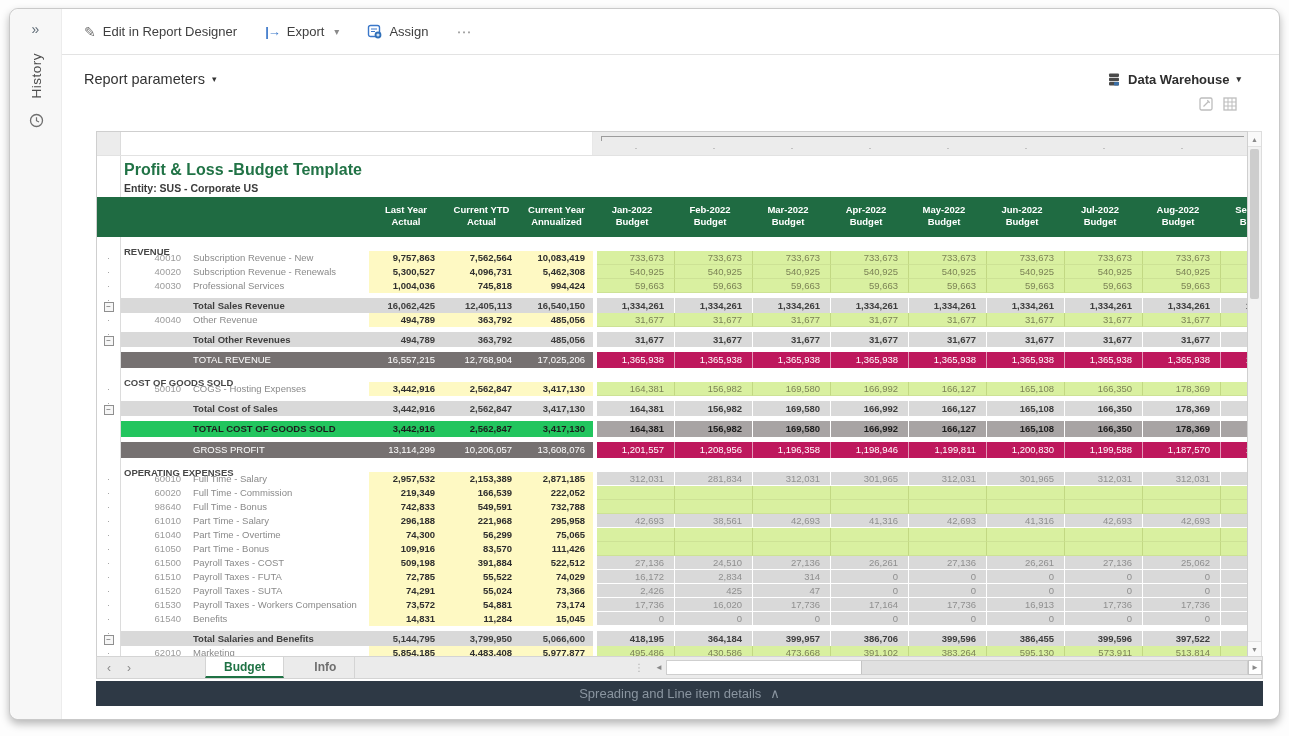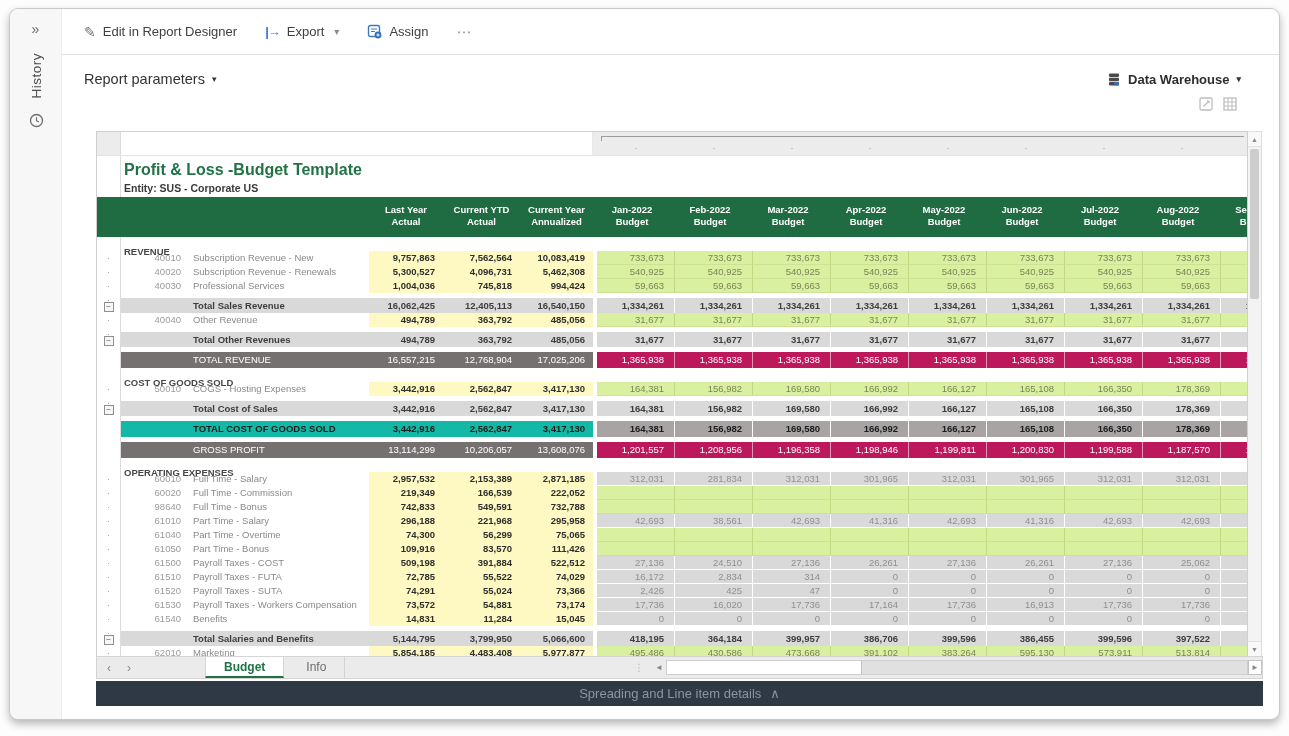--- a/index.html
+++ b/index.html
@@ -64,37 +64,37 @@
   .gap4 { width:4px; flex:none; background:#fff; }
   .mc { width:78px; flex:none; text-align:right; padding-right:10px; }
   .m-green { background:#d9f0a0; border-right:1px solid #c2d883; border-bottom:1px solid #cde295; color:#7c8356; }
   .m-gray  { background:#d9d9d9; border-right:1px solid #fff; border-bottom:1px solid #fff; color:#8f8f8f; }
   .m-sub   { background:#d9d9d9; border-right:1px solid #fff; color:#3e3e3e; font-weight:bold; }
   .m-mid   { background:#a8a4a4; border-right:1px solid #fff; color:#1c1c1c; font-weight:bold; }
   .m-dark  { background:#be185d; border-right:1px solid rgba(255,255,255,.55); color:#fff; font-weight:normal; }
   .section .section-label { flex:1; padding-left:3px; font-weight:bold; color:#474747;margin-top:8px; }
   .subtotal .left-band { background:#d9d9d9; }
   .subtotal .c-desc, .subtotal .fx { color:#3e3e3e; font-weight:bold; }
-  .totalmid .left-band { background:#14b8a6;justify-content:space-between; }
+  .totalmid .left-band { background:#22c55e;justify-content:space-between; }
   .totalmid .c-desc, .totalmid .fx { color:#1c1c1c; font-weight:bold; }
   .totaldark .left-band { background:#767171; }
   .totaldark .c-desc, .totaldark .fx { color:#fff; font-weight:normal; }
   .gdot { color:#9a9a9a; font-size:9px; }
   .gminus { display:inline-block; width:10px; height:10px; border:1px solid #8f8f8f; background:#f6f6f6; line-height:8px; text-align:center; font-size:8px; color:#555; margin-top:2px; cursor:pointer; }
   
   .vscroll { width:14px; background:#f3f3f3; border:1px solid #ddd; border-left:none; display:flex; flex-direction:column; }
   .vs-btn { height:15px; text-align:center; font-size:7px; color:#8a8a8a; line-height:15px; background:#f9f9f9; border-bottom:1px solid #e2e2e2; cursor:pointer; }
   .vs-btn.bottom { border-top:1px solid #e2e2e2; border-bottom:none; margin-top:auto; }
   .vs-thumb { height:150px; margin:2px 2px; background:#cdcdcd; border-radius:2px; cursor:pointer; }
   
   .tabrow { position:absolute; left:34px; top:647px; width:1167px; height:23px; background:#ebebeb; border:1px solid #d4d4d4; display:flex; align-items:stretch; font-size:12px; }
   .tab-nav { display:flex; align-items:center; gap:16px; padding:0 14px 0 10px; color:#8a8a8a; }
   .tab-nav span { cursor:pointer; }
   .tab { padding:0 18px; line-height:21px; color:#6f6f6f; border-right:1px solid #d4d4d4; cursor:pointer; margin-left:60px; }
-  .tab + .tab { margin-left:4px; border-left:none; }
+  .tab + .tab { margin-left:12px; border-left:none;font-weight:bold; }
   .tab.active { background:#fff; color:#1f7244; font-weight:bold; border-bottom:2px solid #1f7244; border-left:1px solid #d4d4d4; }
   .hscroll { display:flex; align-items:center; margin-left:auto; width:628px; }
   .hs-dots { color:#b0b0b0; font-size:10px; margin-right:8px; cursor:pointer; }
   .hs-btn { width:14px; text-align:center; color:#8a8a8a; font-size:8px; cursor:pointer; }
   .hs-track { flex:1; height:15px; background:#e0e0e0; border:1px solid #cfcfcf; display:flex; }
   .hs-thumb { width:195px; background:#fff; border-right:1px solid #c4c4c4; cursor:pointer; }
   .hs-btn.right { background:#fff; border:1px solid #c4c4c4; height:15px; line-height:14px; }
   
   .footerbar { position:absolute; left:34px; top:672px; width:1167px; height:25px; background:#2e3945; color:#8a95a0;
                font-size:13px; display:flex; align-items:center; justify-content:center; gap:9px; cursor:pointer; }

